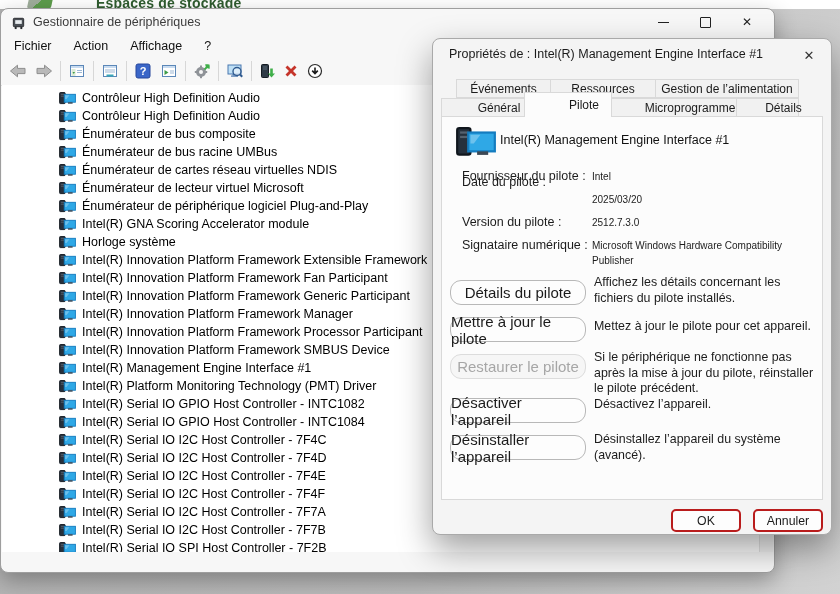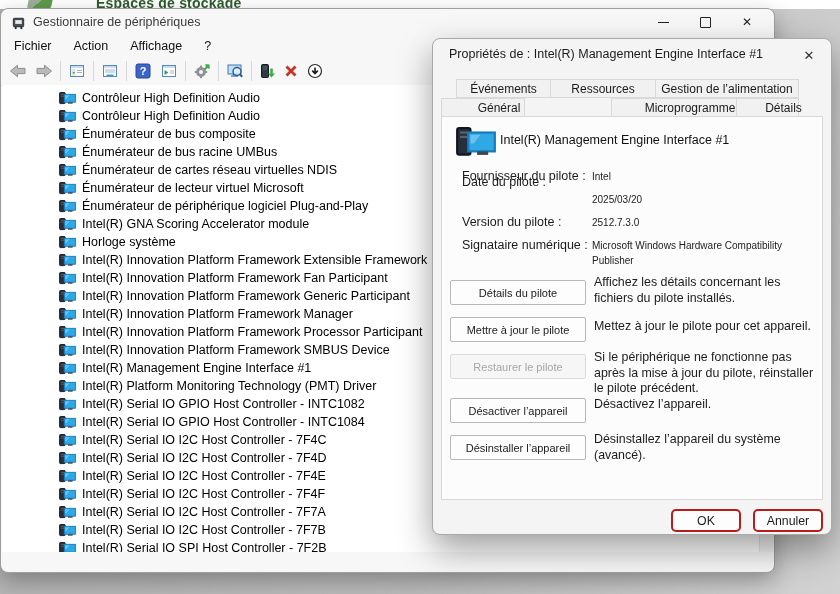--- a/index.html
+++ b/index.html
@@ -47,22 +47,22 @@
     font-size:12px;color:#1b1b1b;display:flex;align-items:center;justify-content:center;white-space:nowrap;}
   .tab.r1{top:40px;height:19px;}
   .tab.r2{top:59px;height:19px;padding-left:32px;}
   .tab.active{top:53px;height:25px;background:#fcfcfc;border-bottom:none;z-index:3;}
   .tabpanel{position:absolute;left:8px;top:77px;width:382px;height:384px;background:#fcfcfc;
     border:1px solid #d9d9d9;box-sizing:border-box;z-index:1;}
   .dev-name{position:absolute;left:58px;top:16px;font-size:12.5px;color:#111;}
   .fld-label{position:absolute;left:20px;font-size:12.5px;color:#1c1c1c;white-space:nowrap;}
   .fld-value{position:absolute;left:150px;font-size:10px;color:#1c1c1c;width:222px;line-height:15px;}
   .act-btn{position:absolute;left:8px;width:136px;height:25px;box-sizing:border-box;
-    background:#fdfdfd;border:1px solid #b8b8b8;border-radius:2px;
-    font-size:11px;color:#1b1b1b;display:flex;align-items:center;justify-content:center;}
+    background:#fdfdfd;border:1px solid #b8b8b8;border-radius:11px;
+    font-size:15px;color:#1b1b1b;display:flex;align-items:center;justify-content:center;}
   .act-btn.disabled{color:#a6a6a6;background:#f6f6f6;border-color:#dcdcdc;}
   .act-desc{position:absolute;left:152px;width:224px;font-size:12.4px;color:#1c1c1c;line-height:15.5px;}
   .foot-btn{position:absolute;width:70px;height:23px;box-sizing:border-box;background:#fdfdfd;
     border:2px solid #b91c1c;border-radius:5px;font-size:12.3px;color:#1b1b1b;
     display:flex;align-items:center;justify-content:center;top:470px;}
   .hidden-defs{position:absolute;width:0;height:0;overflow:hidden;}
 </style>
 </head>
 <body>
 
@@ -411,20 +411,21 @@
     <div class="dlg-title">Propriétés de : Intel(R) Management Engine Interface #1</div>
     <div class="dlg-close">
         <span>✕</span>
       </div>
 
     <div class="tab r1" style="left:23px;width:95px;">Événements</div>
     <div class="tab r1" style="left:117px;width:106px;">Ressources</div>
     <div class="tab r1" style="left:222px;width:144px;">Gestion de l’alimentation</div>
 
     <div class="tab r2" style="left:8px;width:84px;">Général</div>
+    <div class="tab r2 active" style="left:91px;width:88px;">Pilote</div>
     <div class="tab r2" style="left:178px;width:126px;">Microprogramme</div>
     <div class="tab r2" style="left:303px;width:63px;">Détails</div>
 
     <div class="tabpanel">
       <svg style="position:absolute;left:14px;top:10px;" width="40" height="31" viewBox="0 0 18 14">
           <use href="#sym-device"></use>
         </svg>
       <div class="dev-name">Intel(R) Management Engine Interface #1</div>
 
       <div class="fld-label" style="top:52px;">Fournisseur du pilote :</div>

